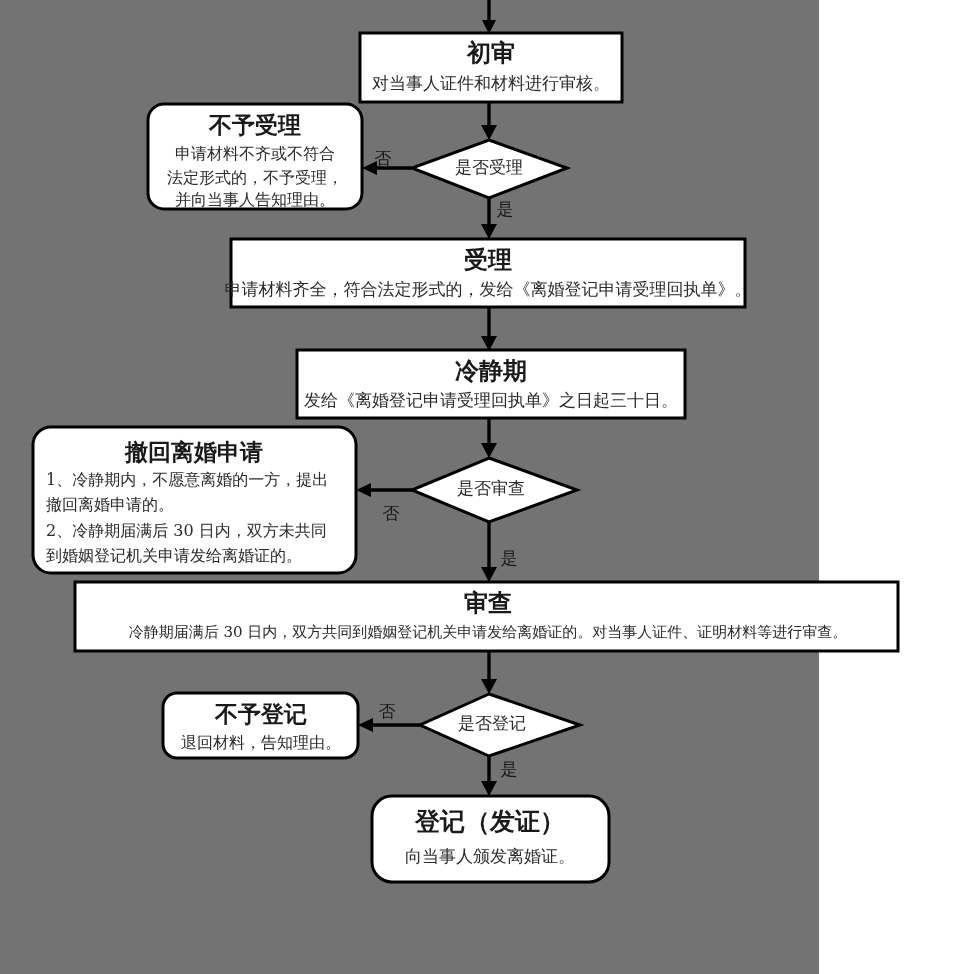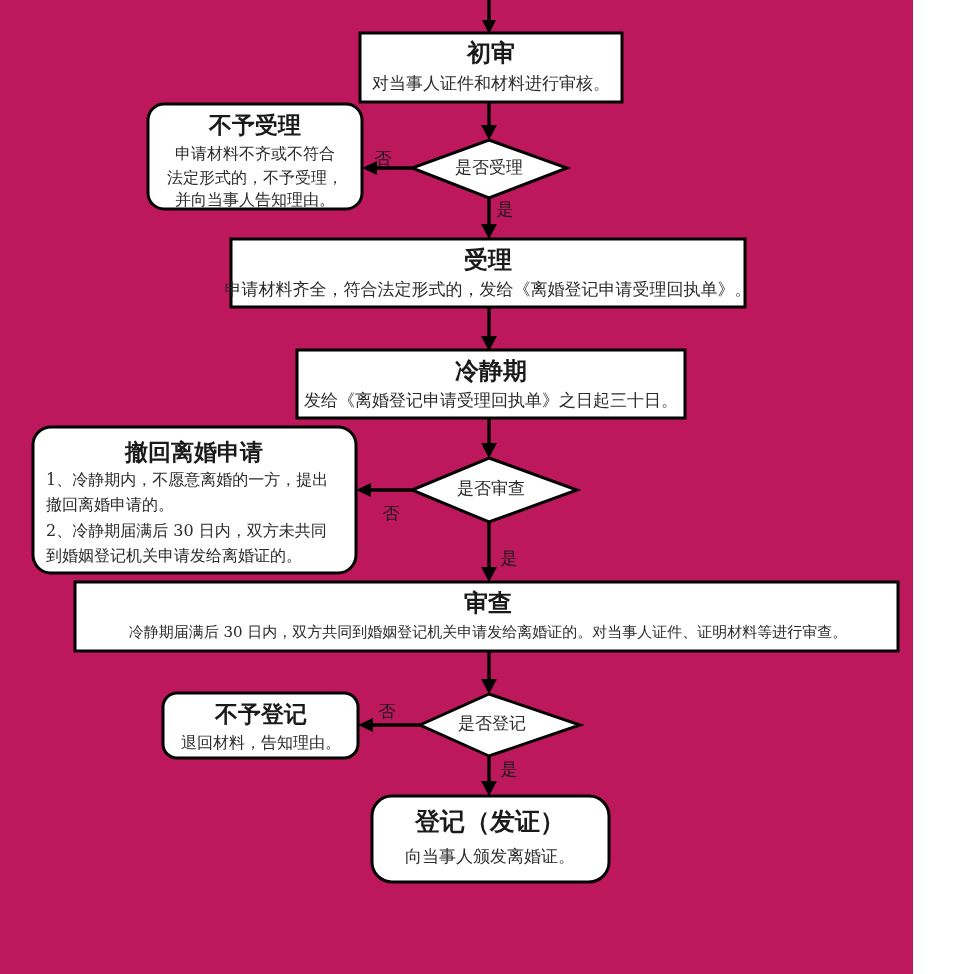--- a/index.html
+++ b/index.html
@@ -8,23 +8,23 @@
     background: #ffffff;
   }
   body {
     width: 960px;
     height: 974px;
     font-family: "DejaVu Sans", "Liberation Sans", sans-serif;
     overflow: hidden;
   }
   #flowchart-root {
     position: relative;
-    width: 913px;
+    width: 819px;
     height: 974px;
-    background: #be185d;
+    background: #737373;
   }
   svg.chart-layer {
     position: absolute;
     left: 0;
     top: 0;
     width: 960px;
     height: 974px;
   }
   .node-shape {
     fill: #ffffff;

